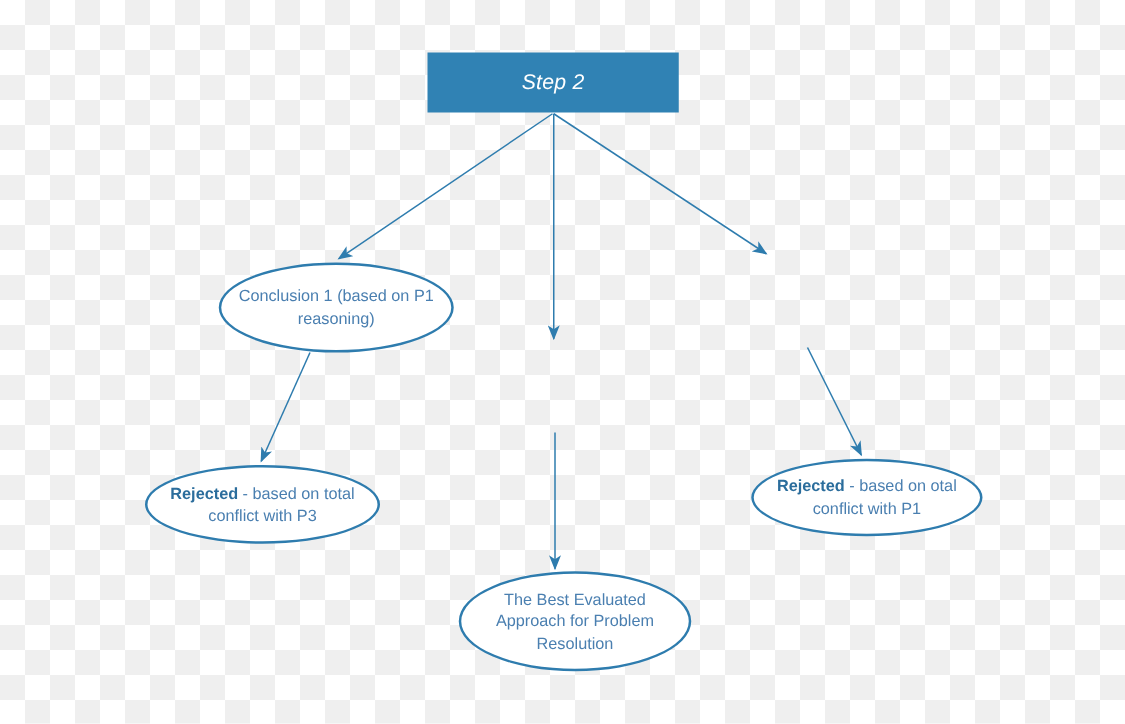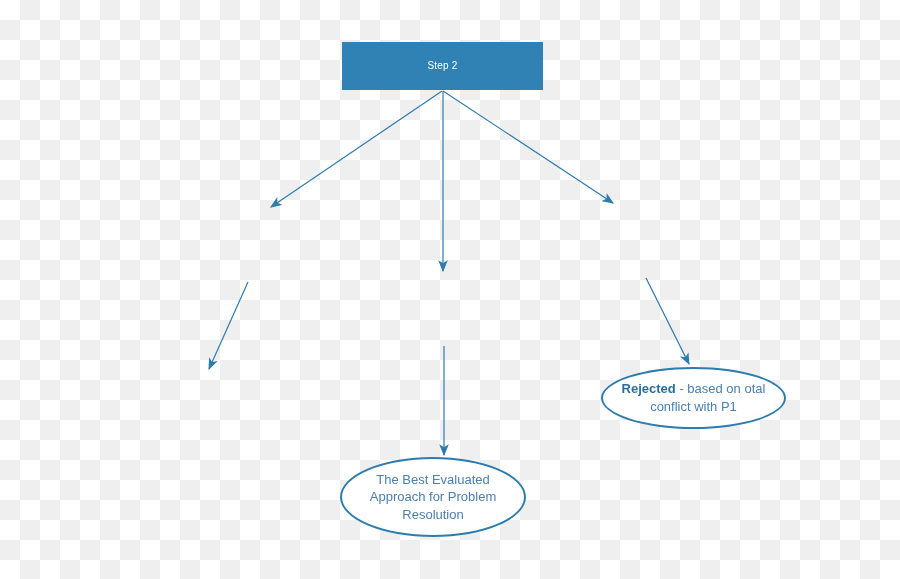--- a/index.html
+++ b/index.html
@@ -34,22 +34,23 @@
     box-sizing: border-box;
     display: flex;
     align-items: center;
     justify-content: center;
     text-align: center;
     line-height: 1.35;
   }
   .node-box {
     background: #3082b4;
     color: #ffffff;
-    font-size: 10px;
+    font-size: 17px;
     letter-spacing: .2px;
+    font-style: italic;
   }
   .node-ellipse {
     border: 2px solid #2e7cae;
     border-radius: 50%;
     background: #ffffff;
     color: #4a7fb0;
     font-size: 13px;
   }
   .node-ellipse .inner {
     padding: 0 12px;
@@ -59,21 +60,21 @@
     font-weight: bold;
     color: #2b6d9c;
   }
   
   #step2          { left: 342px; top: 42px;  width: 201px; height: 48px; }
   #conclusion1    { left: 175px; top: 210px; width: 188px; height: 72px; }
   #conclusion2    { left: 350px; top: 274px; width: 188px; height: 72px; }
   #conclusion3    { left: 524px; top: 207px; width: 187px; height: 73px; }
   #rejected-left  { left: 116px; top: 372px; width: 188px; height: 63px; }
   #rejected-right { left: 601px; top: 367px; width: 185px; height: 62px; }
-  #best-approach  { left: 340px; top: 457px; width: 186px; height: 80px; }
+  #best-approach  { left: 367px; top: 457px; width: 186px; height: 80px; }
 </style>
 </head>
 <body>
 
 <div id="canvas">
 
   <svg id="edges" viewBox="0 0 900 579" xmlns="http://www.w3.org/2000/svg">
     <defs>
       <marker id="arrowhead" markerWidth="10" markerHeight="8" refX="9" refY="4" orient="auto" markerUnits="strokeWidth">
         <path d="M0,0 L10,4 L0,8 L2.6,4 Z" fill="#2e7cae"></path>
@@ -90,23 +91,34 @@
 
     <line x1="444" y1="346" x2="444" y2="455" stroke="#2e7cae" stroke-width="1.2" marker-end="url(#arrowhead)"></line>
 
     <line x1="646" y1="278" x2="689" y2="364" stroke="#2e7cae" stroke-width="1.2" marker-end="url(#arrowhead)"></line>
   </svg>
 
   <div class="node node-box" id="step2">
     <span>Step 2</span>
   </div>
 
+  <div class="node node-ellipse" id="conclusion1">
+    <div class="inner">
+      <span>Conclusion 1 (based on P1</span>
+      <span>reasoning)</span>
+    </div>
+  </div>
 
 
 
+  <div class="node node-ellipse" id="rejected-left">
+    <div class="inner">
+      <span class="strong">Rejected</span><span> - based on total conflict with P3</span>
+    </div>
+  </div>
 
   <div class="node node-ellipse" id="rejected-right">
     <div class="inner">
       <span class="strong">Rejected</span><span> - based on otal conflict with P1</span>
     </div>
   </div>
 
   <div class="node node-ellipse" id="best-approach">
     <div class="inner">
       <span>The Best Evaluated</span>

